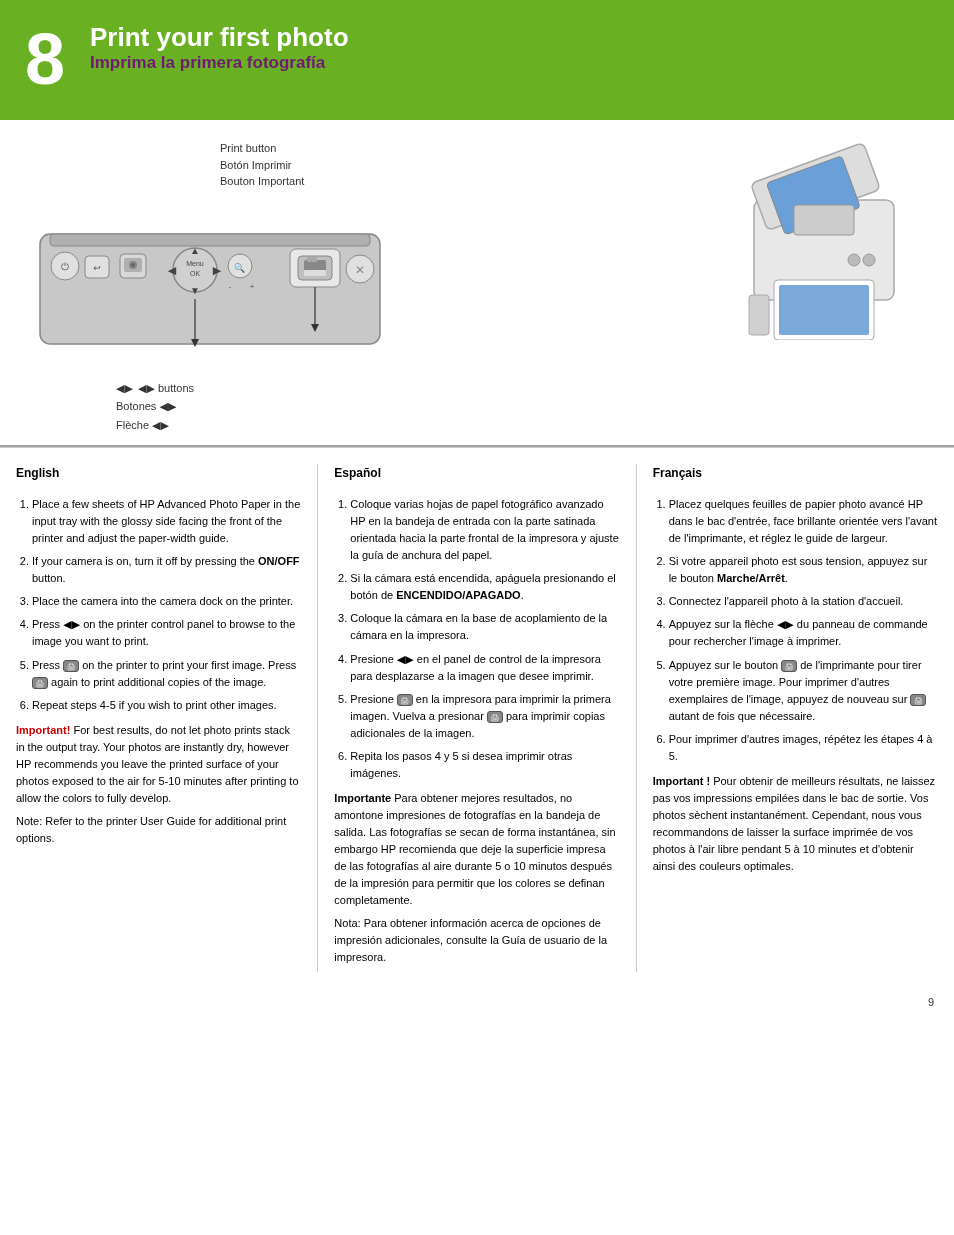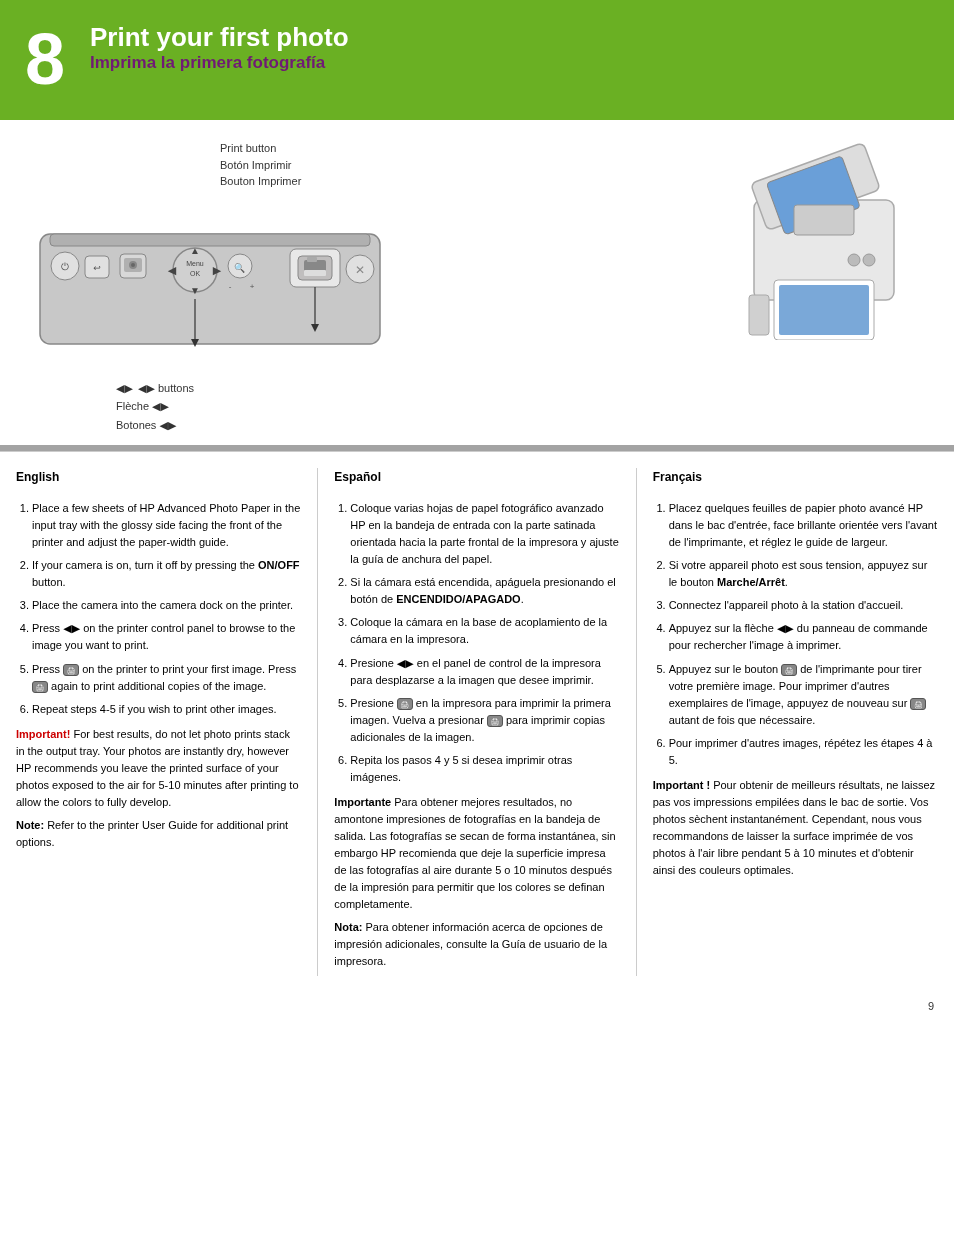--- a/index.html
+++ b/index.html
@@ -52,21 +52,21 @@
       font-weight: bold;
     }
 
     
     .diagram-section {
       background: #fff;
       padding: 20px 20px 10px 20px;
       display: flex;
       align-items: flex-start;
       gap: 24px;
-      border-bottom: 6px solid #a3a3a3;
+      border-bottom: 2px solid #a3a3a3;
     }
     .diagram-left {
       flex: 1;
     }
     .diagram-labels {
       margin-left: 200px;
       margin-bottom: 4px;
     }
     .diagram-labels div {
       font-size: 11px;
@@ -131,21 +131,21 @@
       color: #000;
     }
     .important-label-color {
       font-weight: bold;
       color: #c00;
     }
     .bold {
       font-weight: bold;
     }
     .note-label {
-      font-weight: bold;
+      font-weight: normal;
     }
 
     
     .page-number {
       text-align: right;
       padding: 8px 20px;
       font-size: 11px;
       color: #333;
     }
 
@@ -178,21 +178,21 @@
     <div class="title-en">Print your first photo</div>
     <div class="title-es">Imprima la primera fotografía</div>
   </div>
 </div>
 
 <div class="diagram-section">
   <div class="diagram-left">
     <div class="diagram-labels">
       <div>Print button</div>
       <div>Botón Imprimir</div>
-      <div>Bouton Imprimer</div>
+      <div>Bouton Important</div>
     </div>
 
     <svg width="380" height="185" style="display:block; margin-top:4px;">
 
       <rect x="20" y="40" width="340" height="110" rx="10" ry="10" fill="#c8c8c8" stroke="#888" stroke-width="1.5"></rect>
 
       <rect x="30" y="40" width="320" height="12" rx="4" ry="4" fill="#b0b0b0" stroke="#888" stroke-width="1"></rect>
 
       <circle cx="45" cy="72" r="14" fill="#e0e0e0" stroke="#888" stroke-width="1"></circle>
       <text x="45" y="76" text-anchor="middle" font-size="10" fill="#555">⏻</text>
@@ -238,22 +238,22 @@
 
       <line x1="175" y1="105" x2="175" y2="145" stroke="#333" stroke-width="1.2"></line>
       <polygon points="171,145 179,145 175,153" fill="#333"></polygon>
     </svg>
 
     <div class="bottom-labels" style="margin-left:96px; margin-top:0;">
       <div style="font-size:11px; color:#333; line-height:1.7;">
         <span>◀▶</span>
         <span style="margin-left:2px;">◀▶  buttons</span>
       </div>
+      <div style="font-size:11px; color:#333; line-height:1.7;">Botones ◀▶</div>
       <div style="font-size:11px; color:#333; line-height:1.7;">Flèche ◀▶</div>
-      <div style="font-size:11px; color:#333; line-height:1.7;">Botones ◀▶</div>
     </div>
   </div>
 
   <div class="printer-image-right">
     <svg width="200" height="200" viewBox="0 0 200 200">
 
       <rect x="30" y="60" width="140" height="100" rx="8" fill="#e8e8e8" stroke="#aaa" stroke-width="1.5"></rect>
 
       <rect x="40" y="20" width="120" height="50" rx="6" fill="#ddd" stroke="#aaa" stroke-width="1.5" transform="rotate(-20, 100, 70)"></rect>
 

